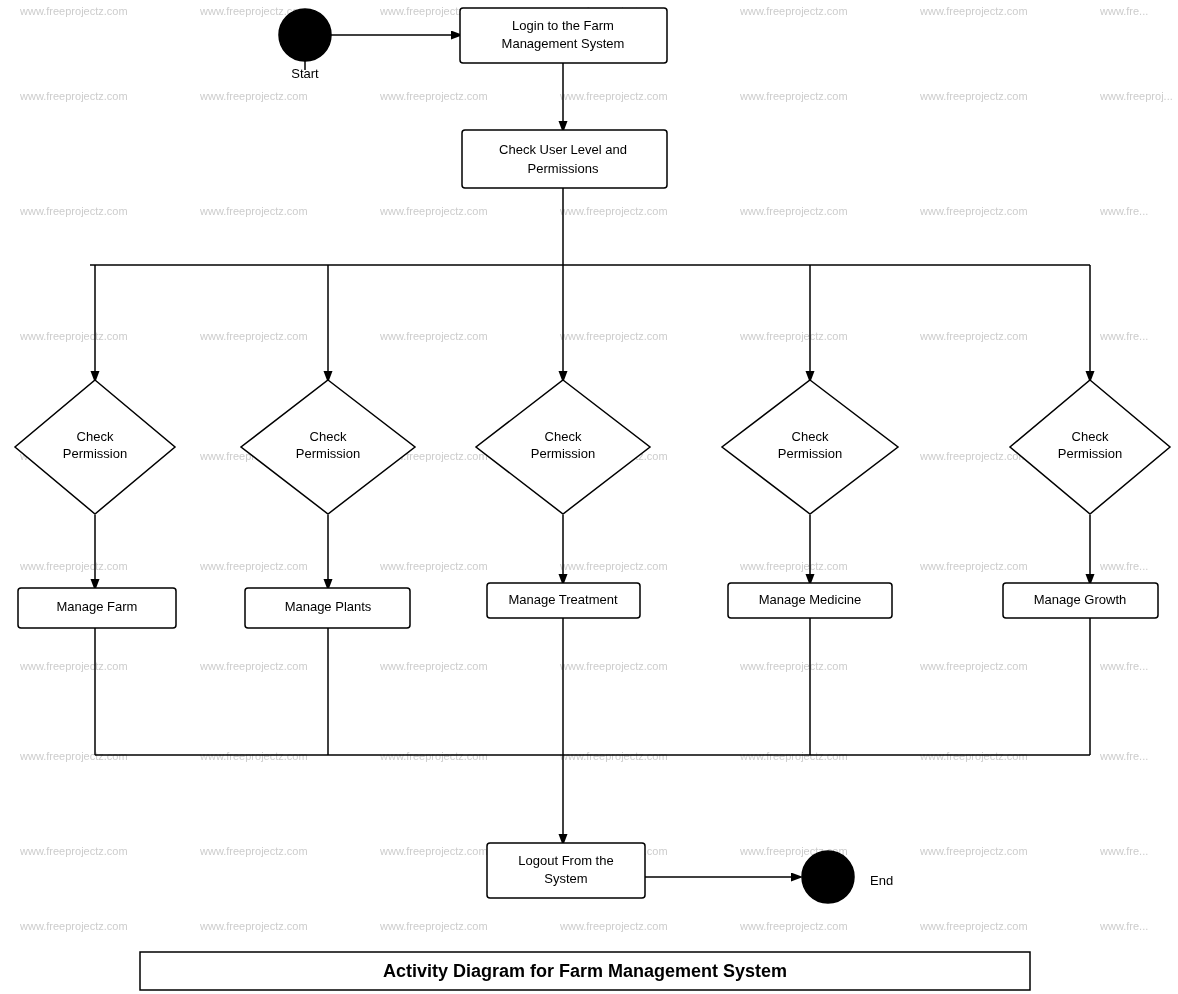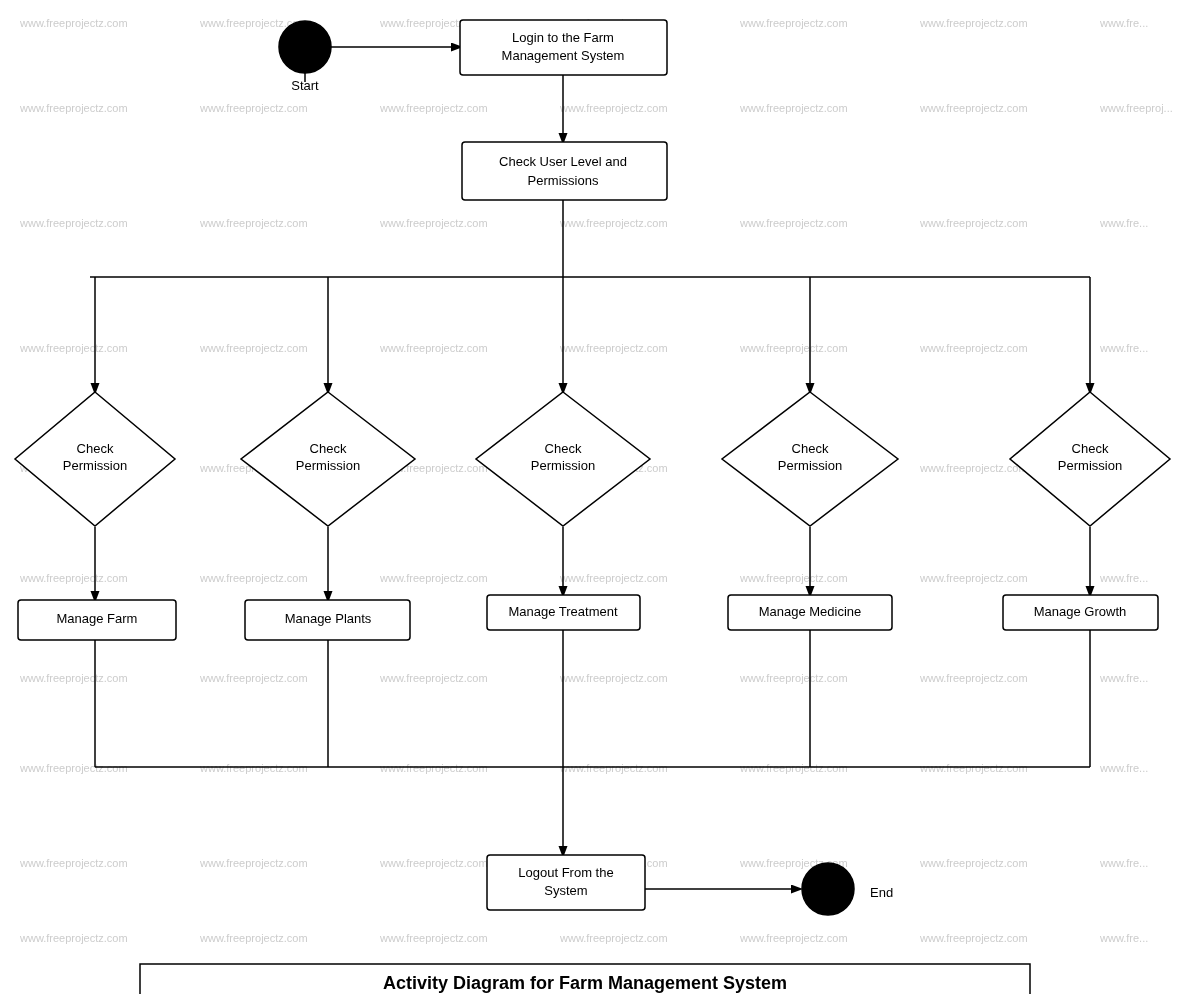--- a/index.html
+++ b/index.html
@@ -7,21 +7,21 @@
       background: #ffffff;
       font-family: Arial, sans-serif;
       width: 1178px;
       height: 994px;
       overflow: hidden;
       position: relative;
     }
 
     .diagram-container {
       position: absolute;
-      top: 12px; left: 0;
+      top: 0; left: 0;
       width: 1178px;
       height: 900px;
     }
 
     svg {
       width: 1178px;
       height: 994px;
     }
 
     

